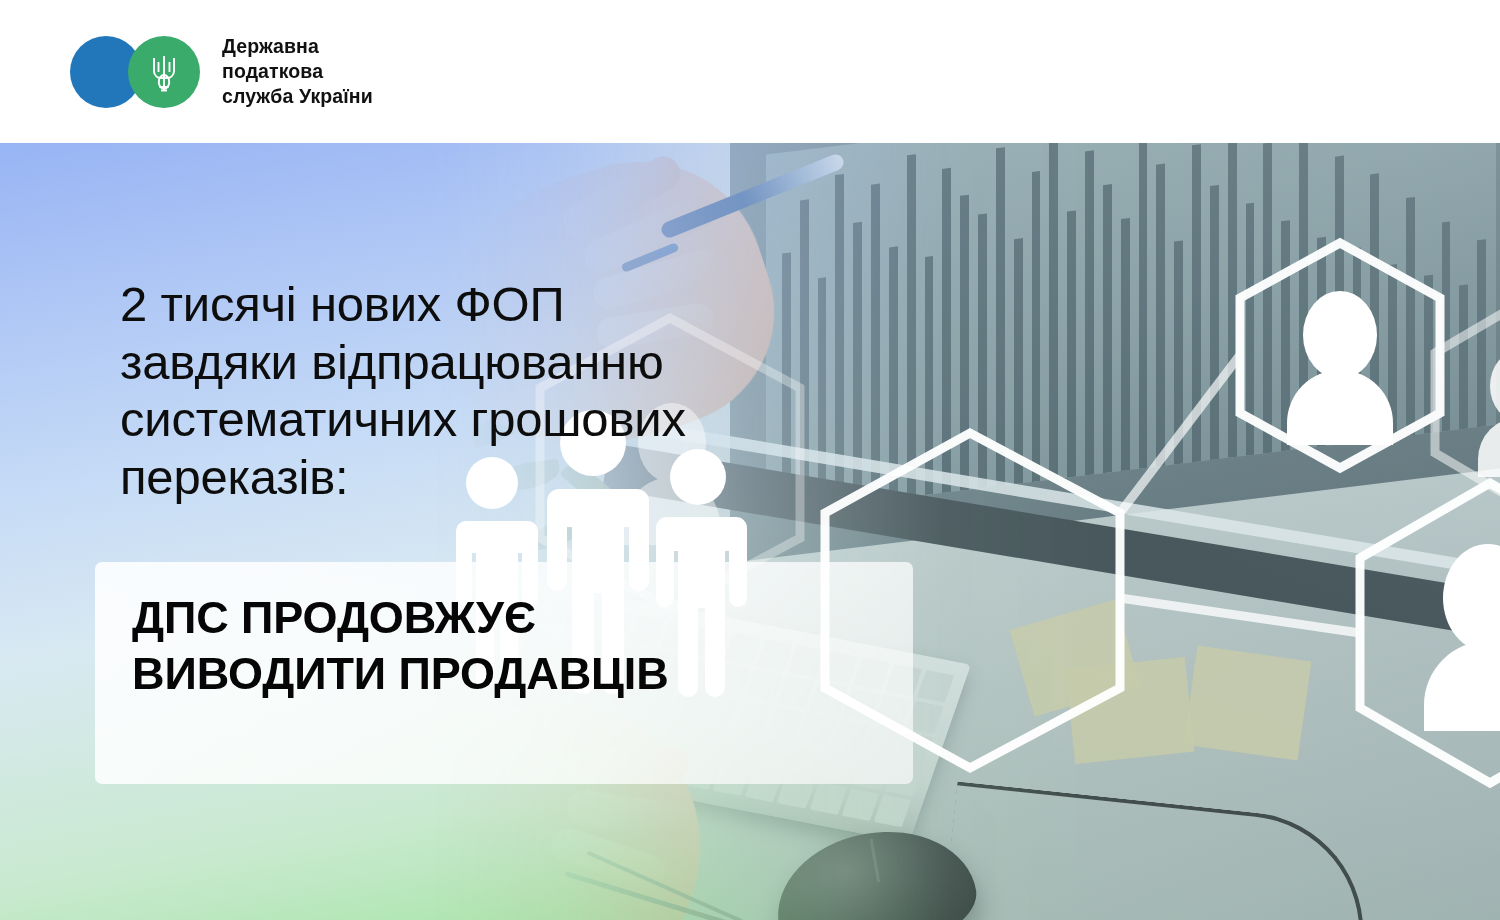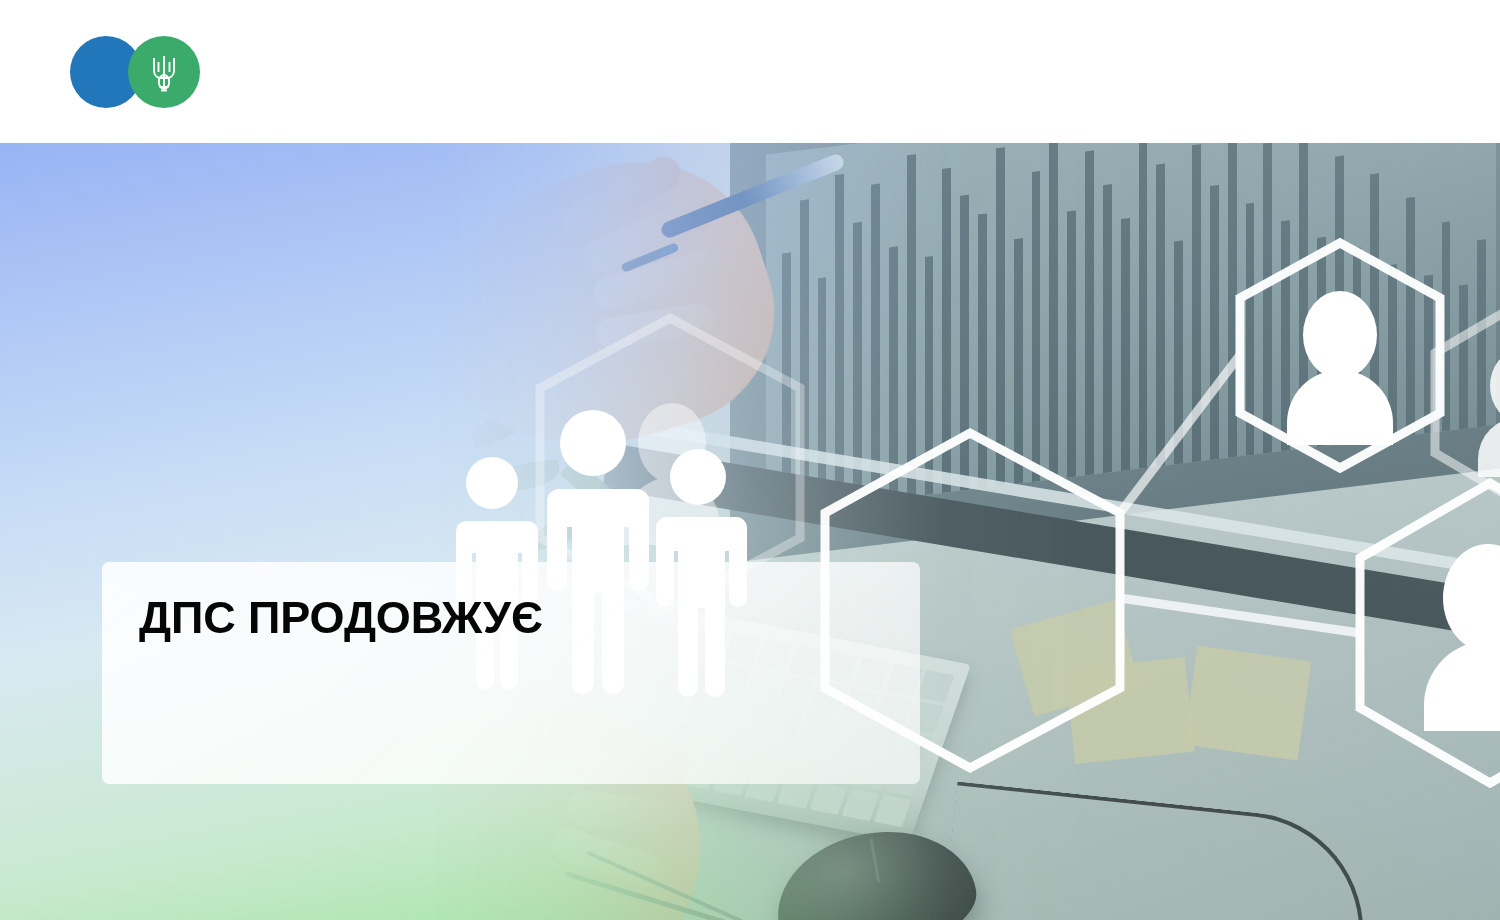--- a/index.html
+++ b/index.html
@@ -133,21 +133,21 @@
 
   
   .headline{
     position:absolute; left:120px; top:276px; width:860px; z-index:30;
     font-size:49px; line-height:57.5px; font-weight:500; color:#0d0d0d;
     letter-spacing:-.2px;
   }
   .headline span{ display:block; white-space:nowrap; }
 
   .callout{
-    position:absolute; left:102px; top:562px; width:818px; height:222px; z-index:30;
+    position:absolute; left:95px; top:562px; width:818px; height:222px; z-index:30;
     background:linear-gradient(135deg, rgba(255,255,255,.88) 0%, rgba(255,255,255,.80) 55%, rgba(255,255,255,.62) 100%);
     border-radius:7px;
   }
   .callout-text{
     position:absolute; left:37px; top:28px; width:760px;
     font-size:45px; line-height:56px; font-weight:bold; color:#060606;
     letter-spacing:-.1px;
   }
   .callout-text span{ display:block; white-space:nowrap; }
 </style>
@@ -169,20 +169,25 @@
               <path d="M27 8 L27 21 C27 26 23 28 20.5 28"></path>
               <path d="M11.5 12 L11.5 22"></path>
               <path d="M22.5 12 L22.5 22"></path>
               <path d="M13.5 28 L20.5 28"></path>
               <ellipse cx="17" cy="32" rx="5.2" ry="7"></ellipse>
               <path d="M12.5 37 L21.5 37"></path>
               <path d="M14 40.5 L20 40.5"></path>
             </g>
           </svg>
         </div>
+      </div>
+      <div class="logo-text">
+        <div>Державна</div>
+        <div>податкова</div>
+        <div>служба України</div>
       </div>
     </div>
   </div>
 
   <div class="bg-base"></div>
 
   <div class="photo">
     <div class="photo-inner">
       <div class="wall"></div>
       <div class="desk"></div>
@@ -395,20 +400,27 @@
       <path d="M26,378 h72 a10,10 0 0 1 10,10 v66 a8,8 0 0 1 -16,0 v-44 h-4 v128 a9,9 0 0 1 -18,0 v-74 h-6 v74 a9,9 0 0 1 -18,0 v-128 h-4 v44 a8,8 0 0 1 -16,0 v-66 a10,10 0 0 1 10,-10 z"></path>
 
       <circle cx="163" cy="300" r="33"></circle>
       <path d="M119,346 h88 a12,12 0 0 1 12,12 v80 a10,10 0 0 1 -20,0 v-54 h-5 v156 a11,11 0 0 1 -22,0 v-90 h-8 v90 a11,11 0 0 1 -22,0 v-156 h-5 v54 a10,10 0 0 1 -20,0 v-80 a12,12 0 0 1 12,-12 z"></path>
 
       <circle cx="268" cy="334" r="28"></circle>
       <path d="M230,374 h76 a11,11 0 0 1 11,11 v70 a9,9 0 0 1 -18,0 v-47 h-4 v136 a10,10 0 0 1 -20,0 v-79 h-7 v79 a10,10 0 0 1 -20,0 v-136 h-4 v47 a9,9 0 0 1 -18,0 v-70 a11,11 0 0 1 11,-11 z"></path>
     </g>
   </svg>
 
+  <div class="headline">
+    <span>2 тисячі нових ФОП</span>
+    <span>завдяки відпрацюванню</span>
+    <span>систематичних грошових</span>
+    <span>переказів:</span>
+  </div>
 
   <div class="callout">
     <div class="callout-text">
       <span>ДПС ПРОДОВЖУЄ</span>
+      <span>ВИВОДИТИ ПРОДАВЦІВ</span>
     </div>
   </div>
 
 </div>
 
 </body></html>

